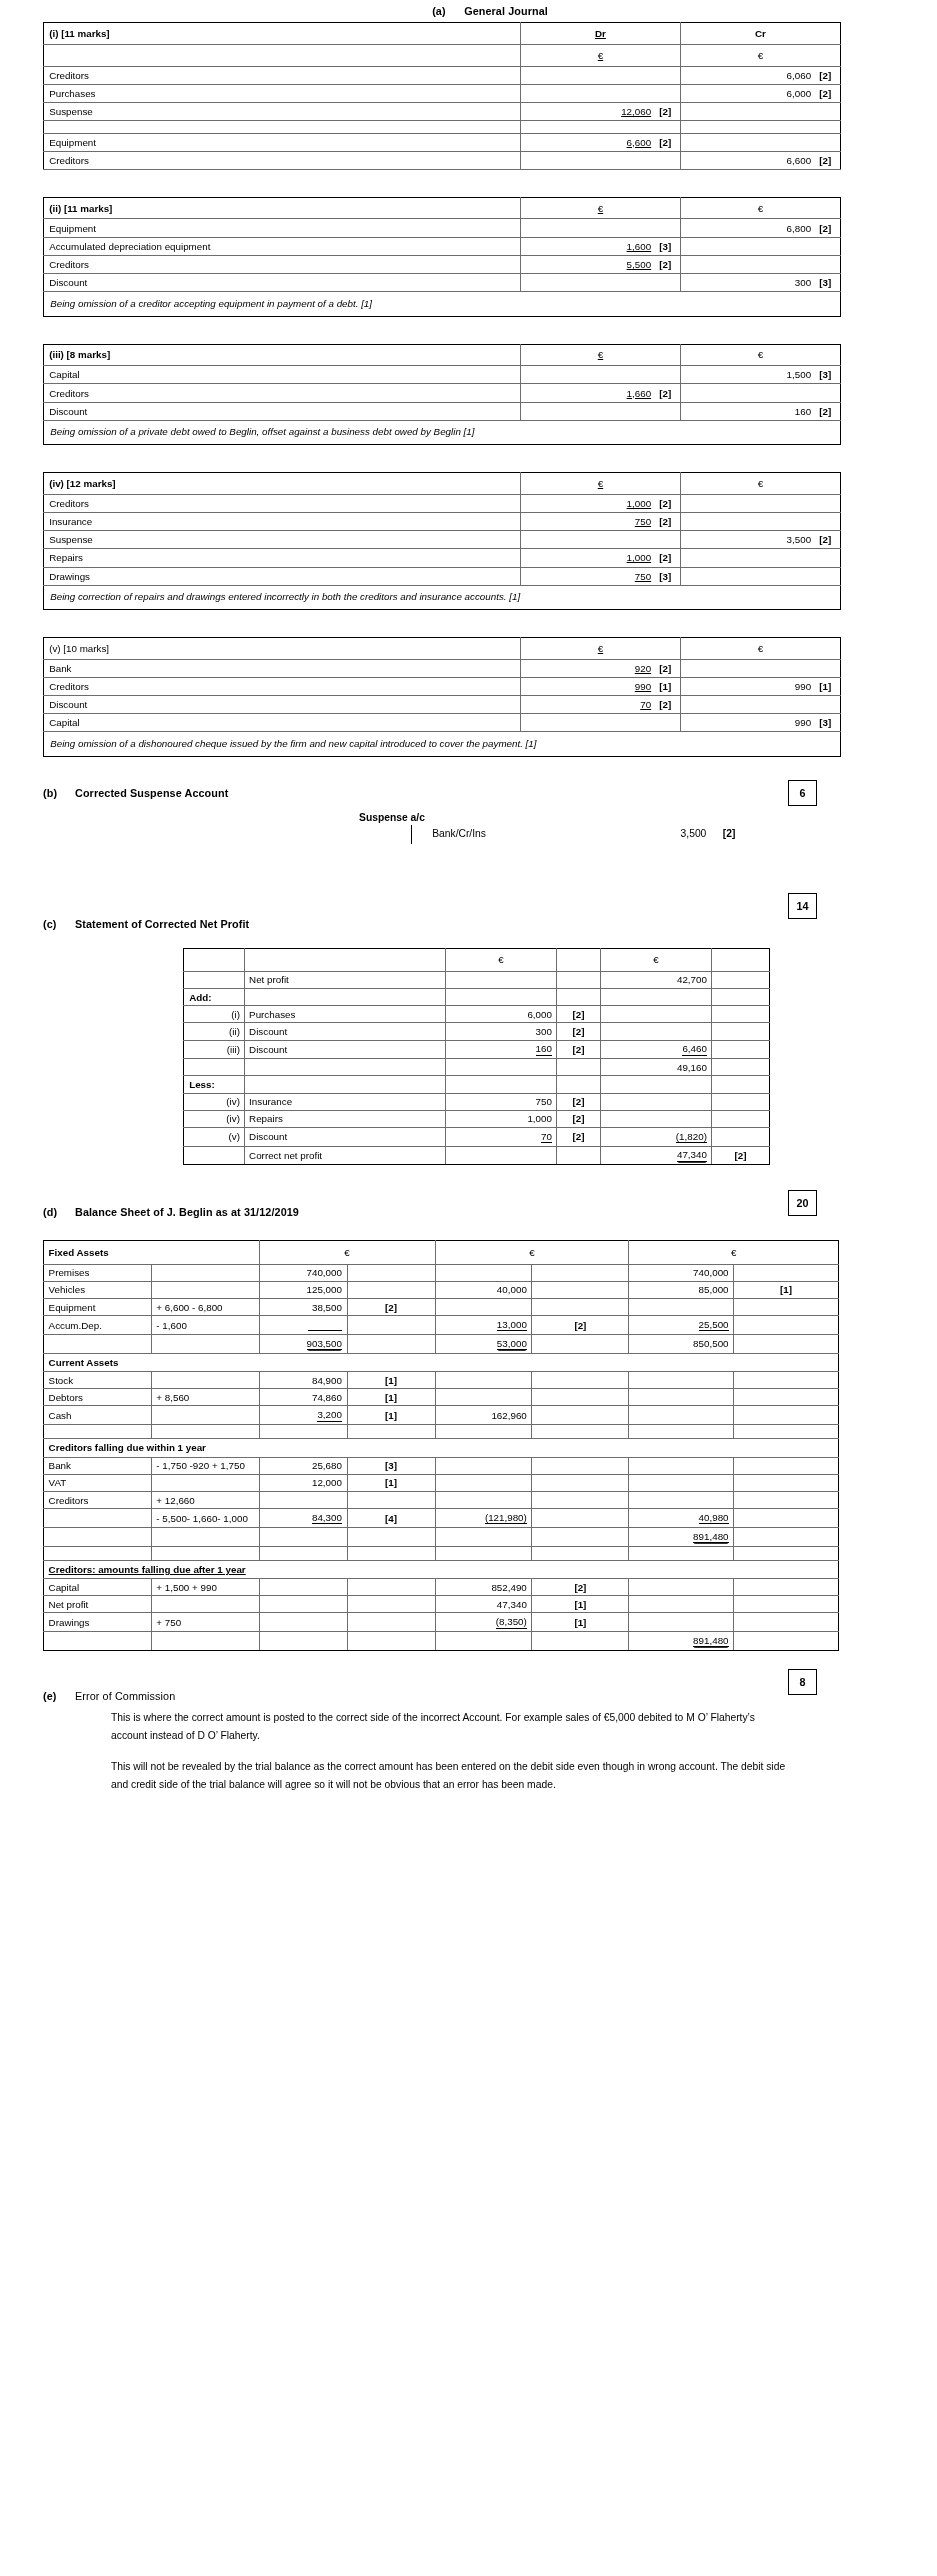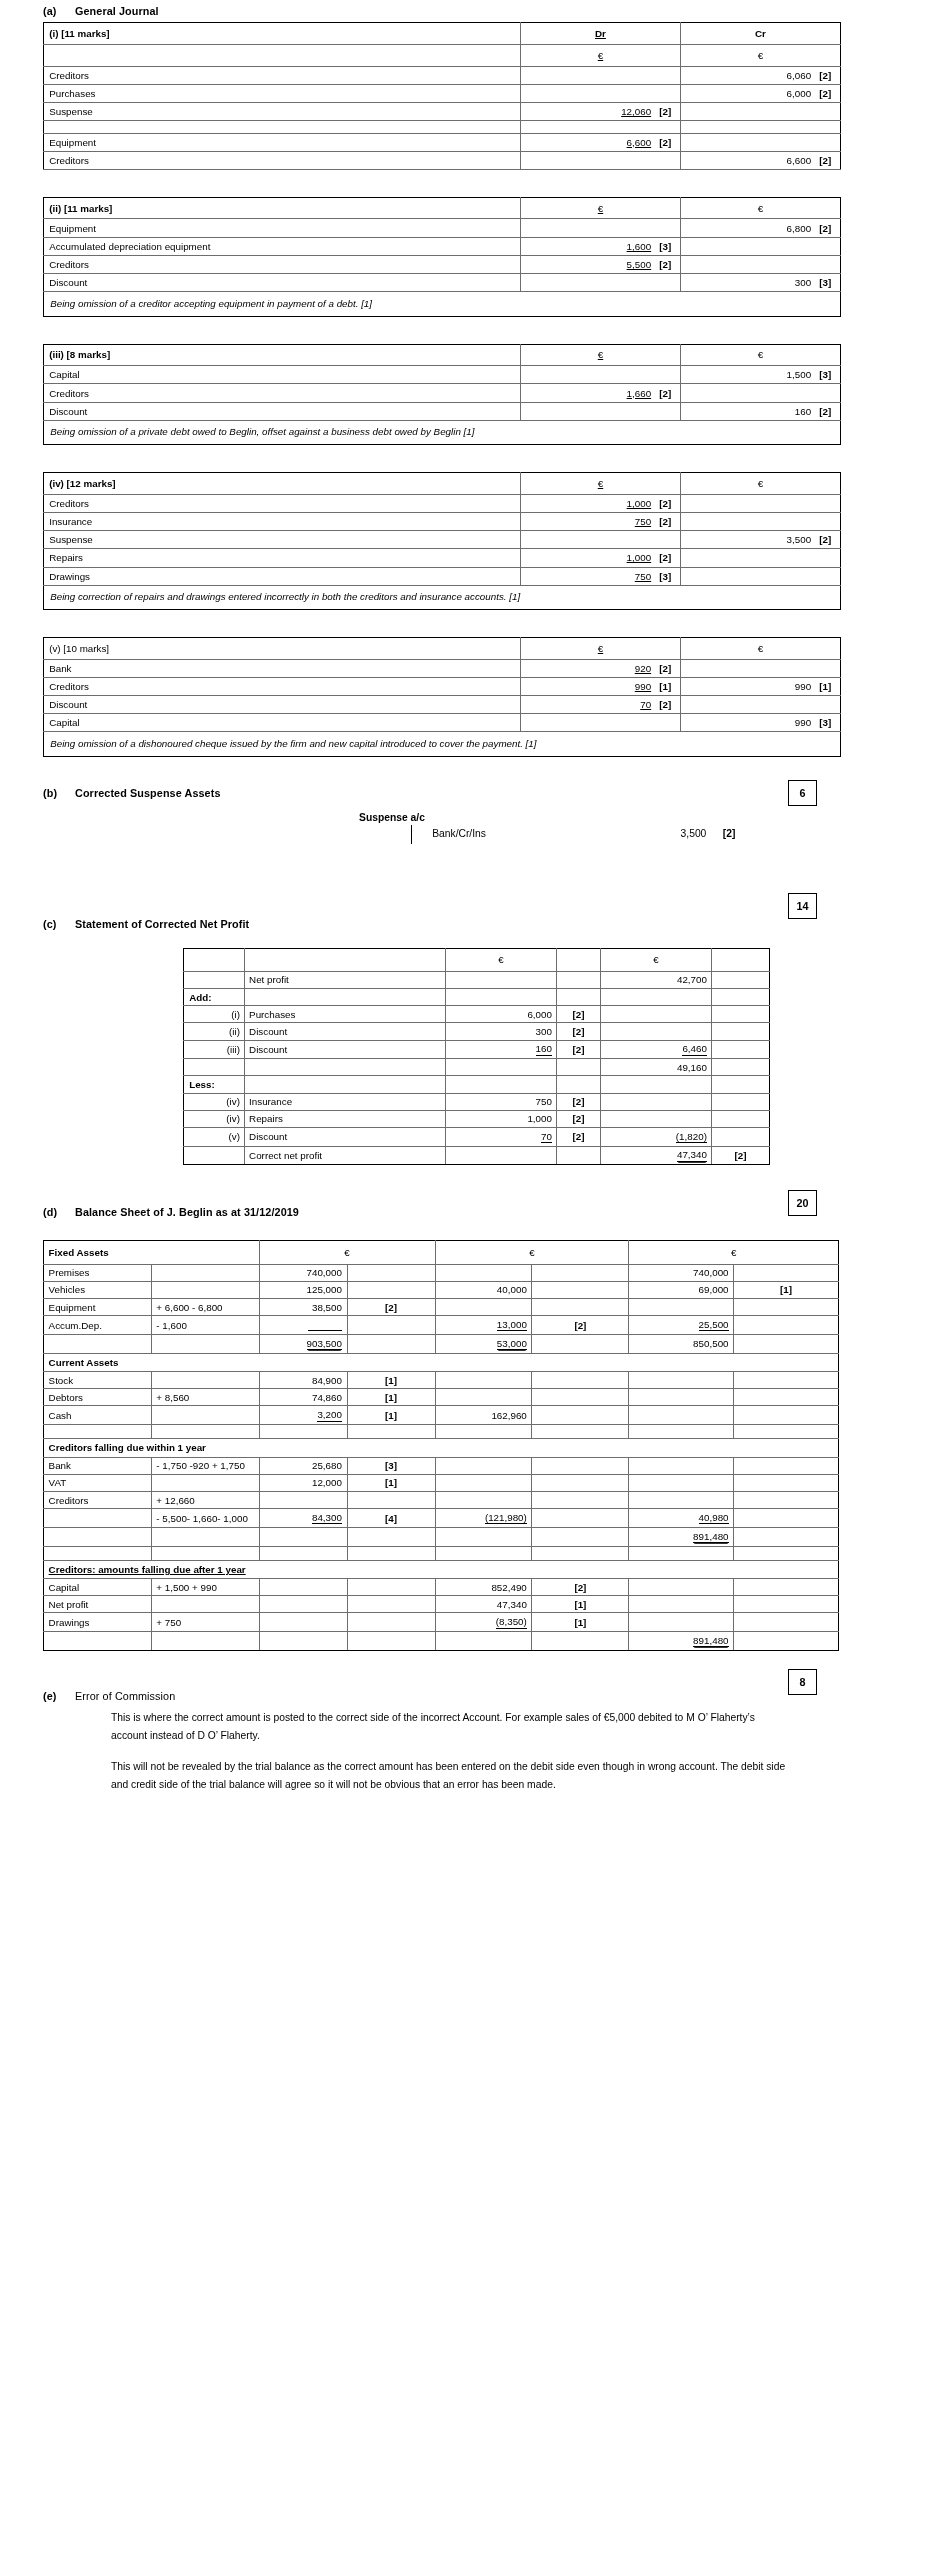--- a/index.html
+++ b/index.html
@@ -101,21 +101,21 @@
 
   
   .e-body{margin-left:111px;width:675px;font-size:10.3px;line-height:1.75;}
   .e-body p{margin:0 0 13.4px 0;}
 </style>
 </head>
 <body>
 
 <div class="page">
 
-  <div class="row-head" style="padding-top:5.2px;">
+  <div class="row-head" style="padding-top:5.2px;justify-content:center;">
     <span class="sec-head"><span class="lbl">(a)</span><span>General Journal</span></span>
   </div>
 
   <div id="journal-host">
       <table class="jr" style="margin-top: 0px;">
         <tbody>
           <tr class="outer-top">
             <td class="c-desc lft" style="font-weight: bold; height: 21.6px;">(i) [11 marks]</td>
             <td class="c-dr ctr" style="font-weight: bold;">Dr</td>
             <td class="c-cr ctr rgt" style="font-weight: bold;">Cr</td>
@@ -282,21 +282,21 @@
           </tr>
           <tr class="outer-bot">
             <td colspan="3" class="narr lft rgt" style="padding: 4.6px 6.2px;">Being omission of a dishonoured cheque issued by the firm and new capital introduced to cover the payment. [1]</td>
           </tr>
         </tbody>
       </table>
     </div>
 
   <div style="position:relative;height:32px;margin-top:23px;">
     <div class="row-head" style="position:absolute;left:0;top:7.2px;">
-      <span class="sec-head"><span class="lbl">(b)</span><span>Corrected Suspense Assets</span></span>
+      <span class="sec-head"><span class="lbl">(b)</span><span>Corrected Suspense Account</span></span>
     </div>
     <div class="mark-box" style="right:120px;top:0;">6</div>
   </div>
 
   <div class="susp-wrap">
     <div class="susp-title">Suspense a/c</div>
     <table class="susp">
       <tbody id="susp-body">
           <tr>
             <td class="s-n"></td>
@@ -443,21 +443,21 @@
           <td class="b7"><span>740,000</span></td>
           <td class="b8 orr"></td>
         </tr>
         <tr>
           <td class="b1 ol"><span>Vehicles</span></td>
           <td class="b2"></td>
           <td class="b3"><span>125,000</span></td>
           <td class="b4"></td>
           <td class="b5"><span>40,000</span></td>
           <td class="b6"></td>
-          <td class="b7"><span>69,000</span></td>
+          <td class="b7"><span>85,000</span></td>
           <td class="b8 orr"><span>[1]</span></td>
         </tr>
         <tr>
           <td class="b1 ol"><span>Equipment</span></td>
           <td class="b2"><span>+ 6,600 - 6,800</span></td>
           <td class="b3"><span>38,500</span></td>
           <td class="b4"><span>[2]</span></td>
           <td class="b5"></td>
           <td class="b6"></td>
           <td class="b7"></td>

